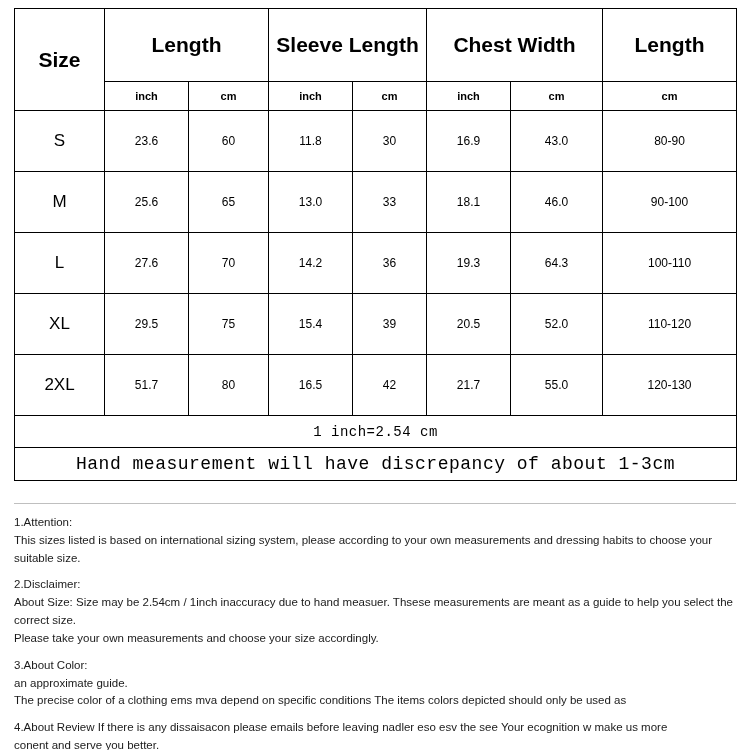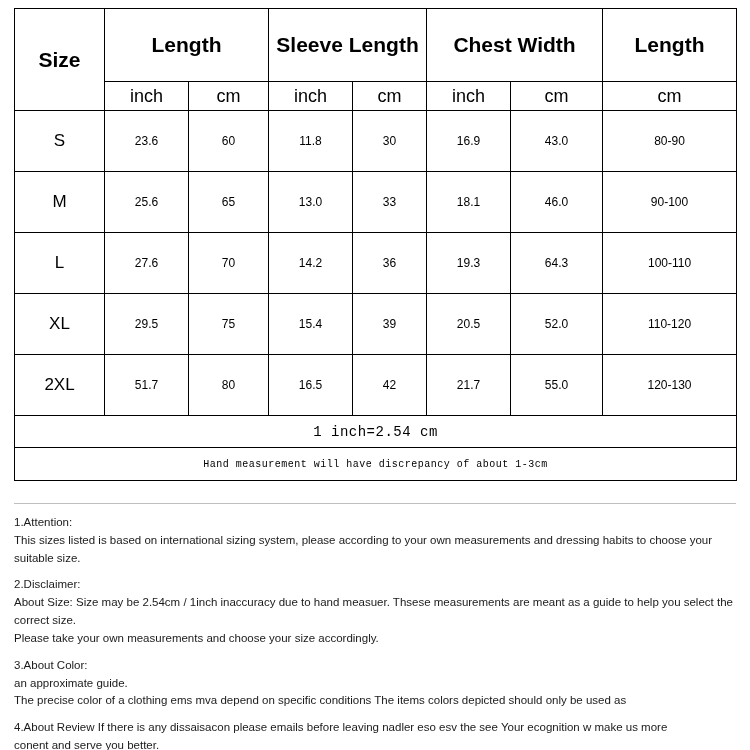--- a/index.html
+++ b/index.html
@@ -41,39 +41,39 @@
   }
   .hdr-row th {
     background: #e8e8e8;
     font-size: 21px;
     font-weight: bold;
     height: 72px;
     line-height: 1.12;
   }
   .unit-row td {
     background: #e8e8e8;
-    font-size: 18px;
-    font-weight: normal;
+    font-size: 11px;
+    font-weight: bold;
     height: 28px;
   }
   .data-row td {
     font-size: 12px;
     height: 60px;
   }
   .data-row td.size-cell {
     font-size: 17px;
   }
   .note-row td {
     font-family: Liberation Mono, monospace;
     font-size: 14px;
     letter-spacing: 0.5px;
     height: 31px;
   }
   .note-row.note-wide td {
-    font-size: 10px;
+    font-size: 18px;
     height: 32px;
   }
 
   
   col.c-size   { width: 90px; }
   col.c-len-in { width: 84px; }
   col.c-len-cm { width: 80px; }
   col.c-slv-in { width: 84px; }
   col.c-slv-cm { width: 74px; }
   col.c-cst-in { width: 84px; }

